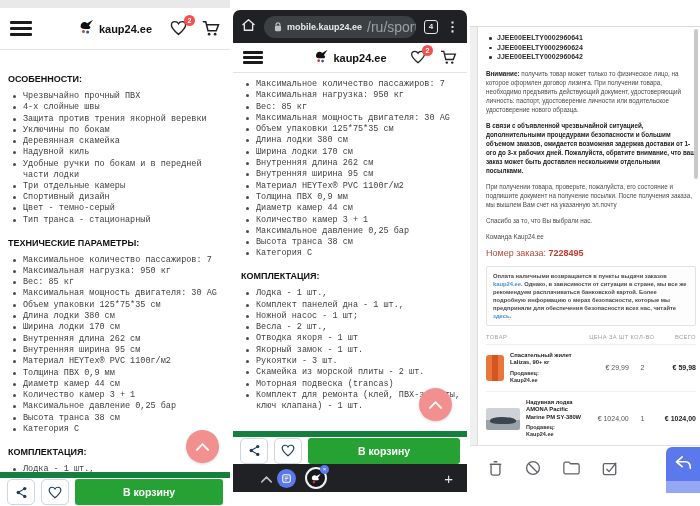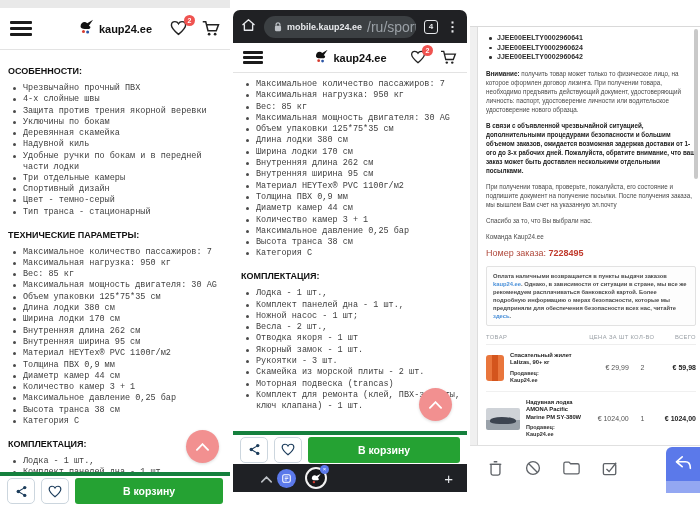--- a/index.html
+++ b/index.html
@@ -14,21 +14,21 @@
   .burger span { display:block; height:3px; background:#1b1b1b; border-radius:1px; }
   .logo { position:absolute; left:50%; transform:translateX(-50%); display:flex; align-items:center; gap:4px; }
   .logo-text { font-size:11px; font-weight:bold; color:#111; }
   .hdr-icons { margin-left:auto; display:flex; align-items:center; gap:14px; }
   .icon-wrap { position:relative; width:18px; height:18px; }
   .badge { position:absolute; top:-5px; right:-7px; min-width:11px; height:11px; border-radius:6px; background:#ef5350; color:#fff; font-size:7px; line-height:11px; text-align:center; font-weight:bold; }
   .sec-title { font-size:9px; font-weight:bold; color:#111; margin:12px 0 7px 0; }
   ul.blist { list-style:none; }
   ul.blist li { position:relative; padding-left:15px; font-size:8.5px; line-height:10.8px; color:#3e3e3e; margin-bottom:0.5px;font-family:Liberation Mono, monospace; }
   ul.blist li::before { content:""; position:absolute; left:5px; top:4px; width:3px; height:3px; border-radius:50%; background:#4a4a4a; }
-  .cta-bar { position:absolute; left:0; right:0; display:flex; gap:6px; align-items:center; background:#fff; border-top:4px solid #15803d; padding:5px 7px; }
+  .cta-bar { position:absolute; left:0; right:0; display:flex; gap:6px; align-items:center; background:#fff; border-top:6px solid #15803d; padding:5px 7px; }
   .sq-btn { width:28px; height:26px; border:1px solid #ccd6de; border-radius:5px; background:#fff; display:flex; align-items:center; justify-content:center; flex:none; cursor:pointer; }
   .cart-cta { flex:1; height:26px; background:#25a233; border:none; border-radius:3px; color:#fff; font-size:10.5px; font-weight:bold; font-family:"Liberation Sans",sans-serif; cursor:pointer; }
   .scrolltop { position:absolute; width:33px; height:33px; border-radius:50%; background:#f29090; display:flex; align-items:center; justify-content:center; box-shadow:0 1px 3px rgba(0,0,0,.15); cursor:pointer; }
 
   
   .panel-left { left:0; width:230px; }
   .pl-topstrip { height:8px; background:#e9e9e9; }
   .pl-content { padding:4px 4px 0 8px; }
 
   
@@ -121,21 +121,21 @@
           <svg width="18" height="17" viewBox="0 0 24 22">
               <path d="M1 2 H5 L8 14 H19 L22 6 H6" fill="none" stroke="#222" stroke-width="2"></path>
               <circle cx="9.5" cy="18.5" r="1.8" fill="#222"></circle>
               <circle cx="17.5" cy="18.5" r="1.8" fill="#222"></circle>
             </svg>
         </div>
       </div>
     </div>
 
     <div class="pl-content">
-      <div class="sec-title" style="margin-top:12px">ОСОБЕННОСТИ:</div>
+      <div class="sec-title" style="margin-top:20px">ОСОБЕННОСТИ:</div>
       <ul class="blist">
 
       <li>Чрезвычайно прочный ПВХ</li>
           <li>4-х слойные швы</li>
           <li>Защита против трения якорной веревки</li>
           <li>Уключины по бокам</li>
           <li>Деревянная скамейка</li>
           <li>Надувной киль</li>
           <li>Удобные ручки по бокам и в передней части лодки</li>
           <li>Три отдельные камеры</li>

